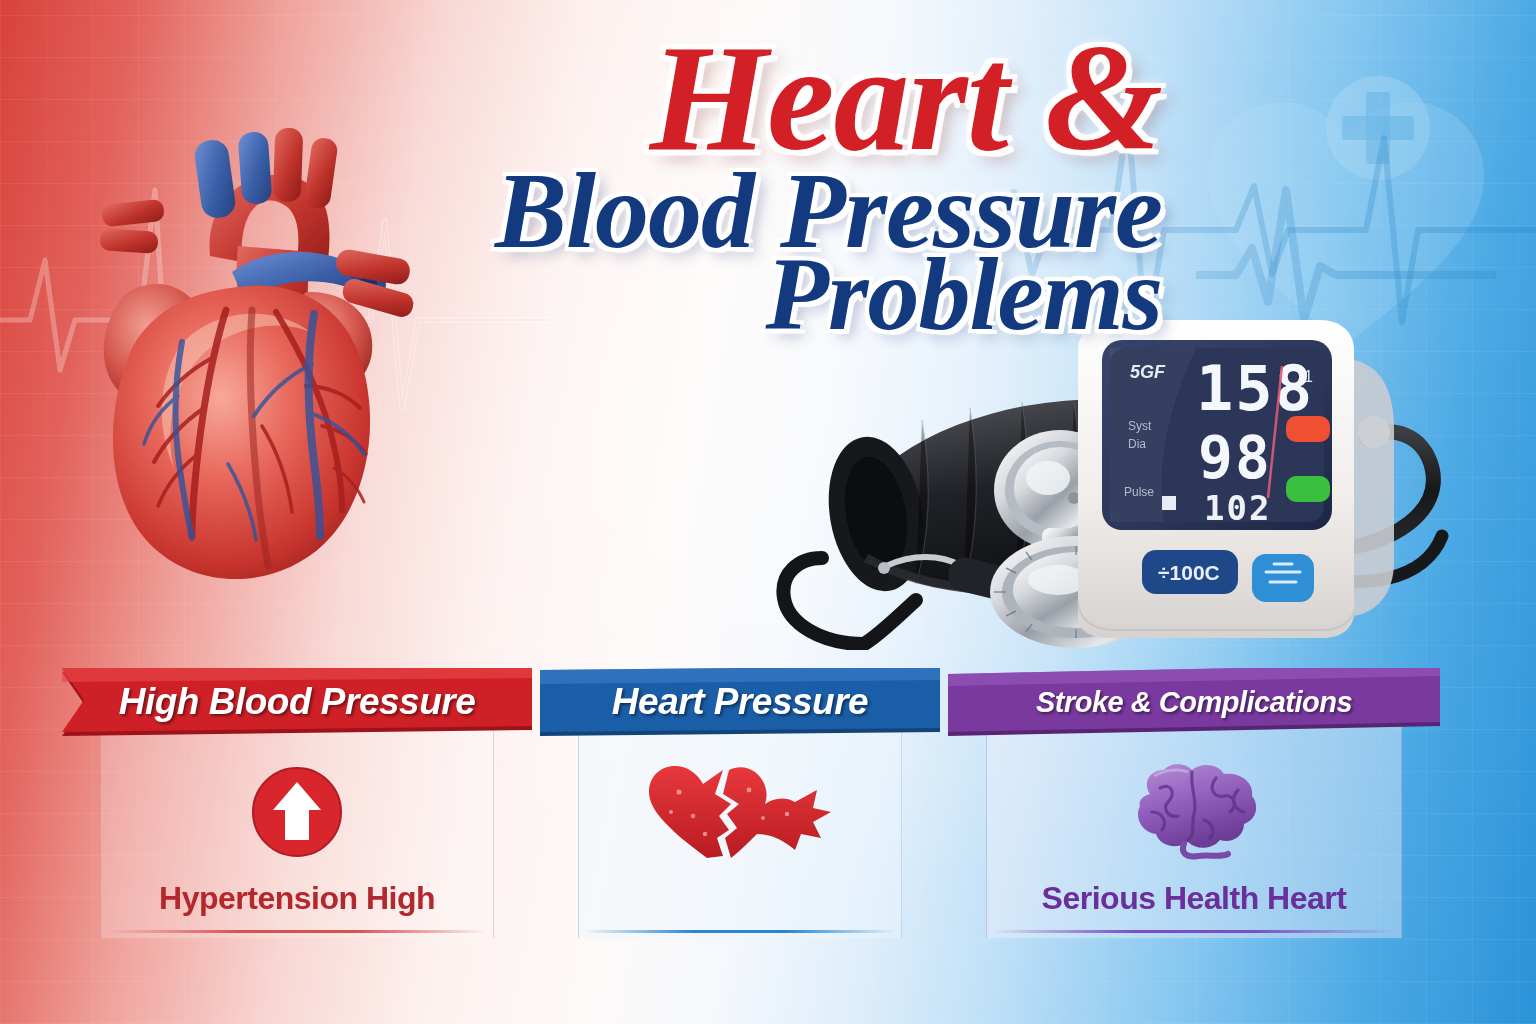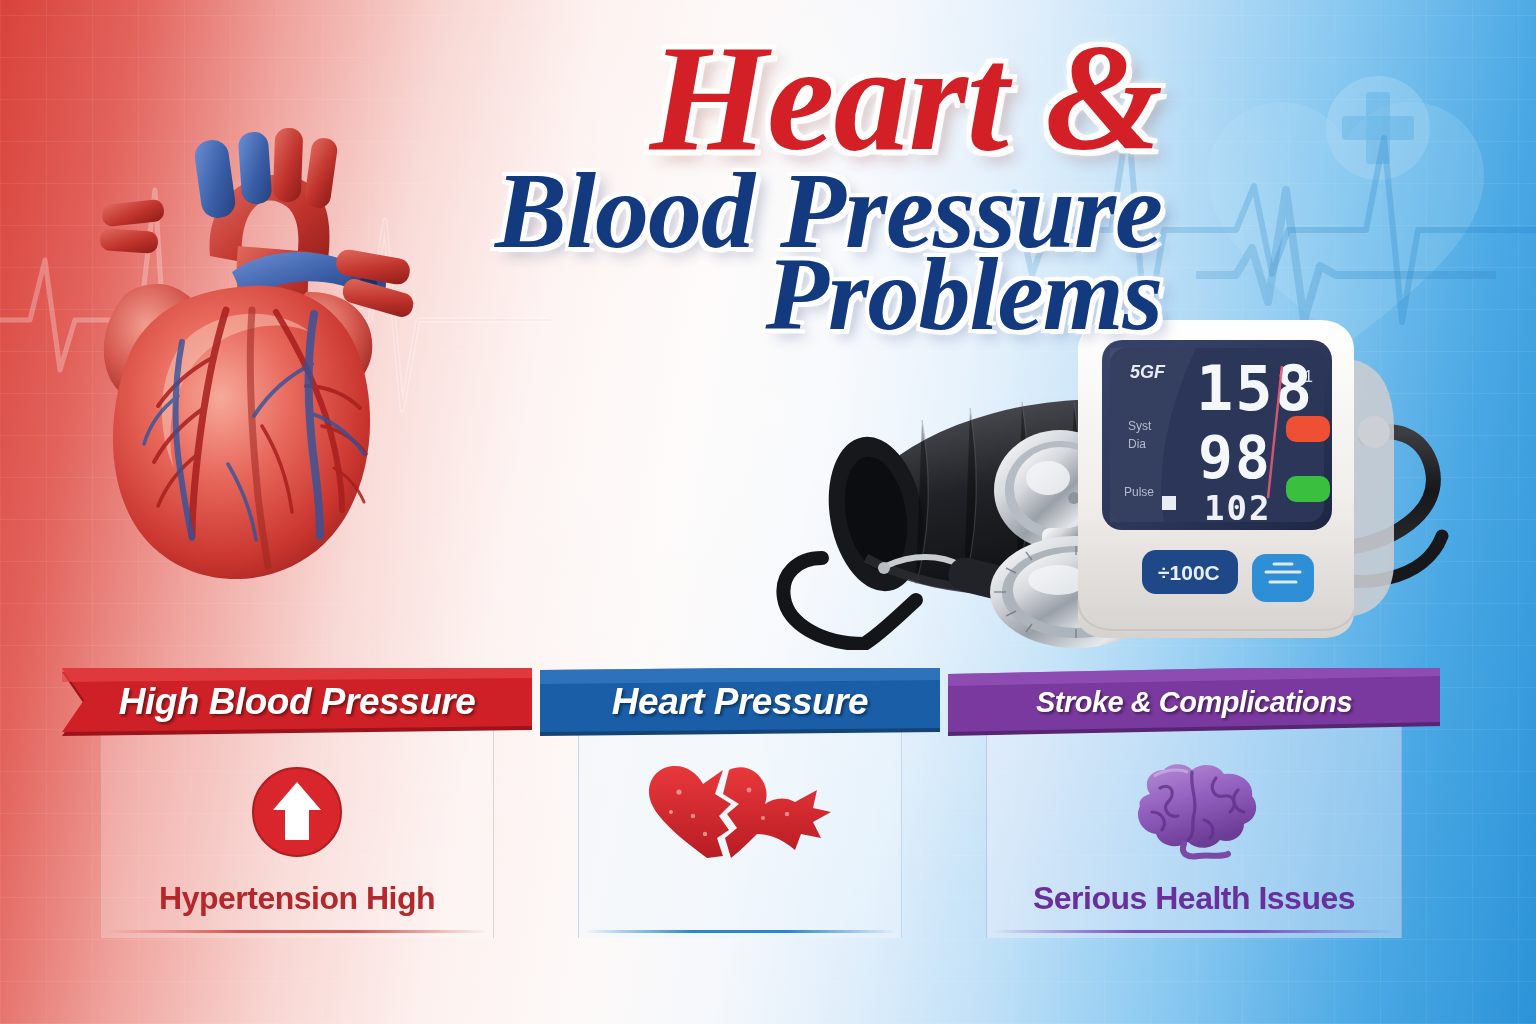--- a/index.html
+++ b/index.html
@@ -467,21 +467,21 @@
             <path d="M64,8 C62,26 70,36 66,50 C63,60 68,70 60,76"></path>
             <path d="M88,14 C80,24 86,34 96,32 C106,30 110,42 102,48"></path>
             <path d="M110,26 C102,34 106,46 116,48"></path>
             <path d="M24,48 C34,48 40,58 34,66"></path>
             <path d="M76,56 C84,58 88,68 82,74"></path>
           </g>
           <path d="M56,80 C52,90 60,94 70,92 C82,90 92,94 100,90" fill="none" stroke="#7a4aa6" stroke-width="6" stroke-linecap="round"></path>
           <path d="M26,12 C36,6 50,4 60,8" fill="none" stroke="#d3bbe8" stroke-width="3" opacity=".6"></path>
         </svg>
       </div>
-      <div class="pcap">Serious Health Issues</div>
+      <div class="pcap">Serious Health Heart</div>
       <div class="pline"></div>
     </div>
   </div>
 
   <div class="title-block">
     <div class="t-line t1">Heart &amp;</div>
     <div class="t-line t2">Blood Pressure</div>
     <div class="t-line t3">Problems</div>
   </div>
 

